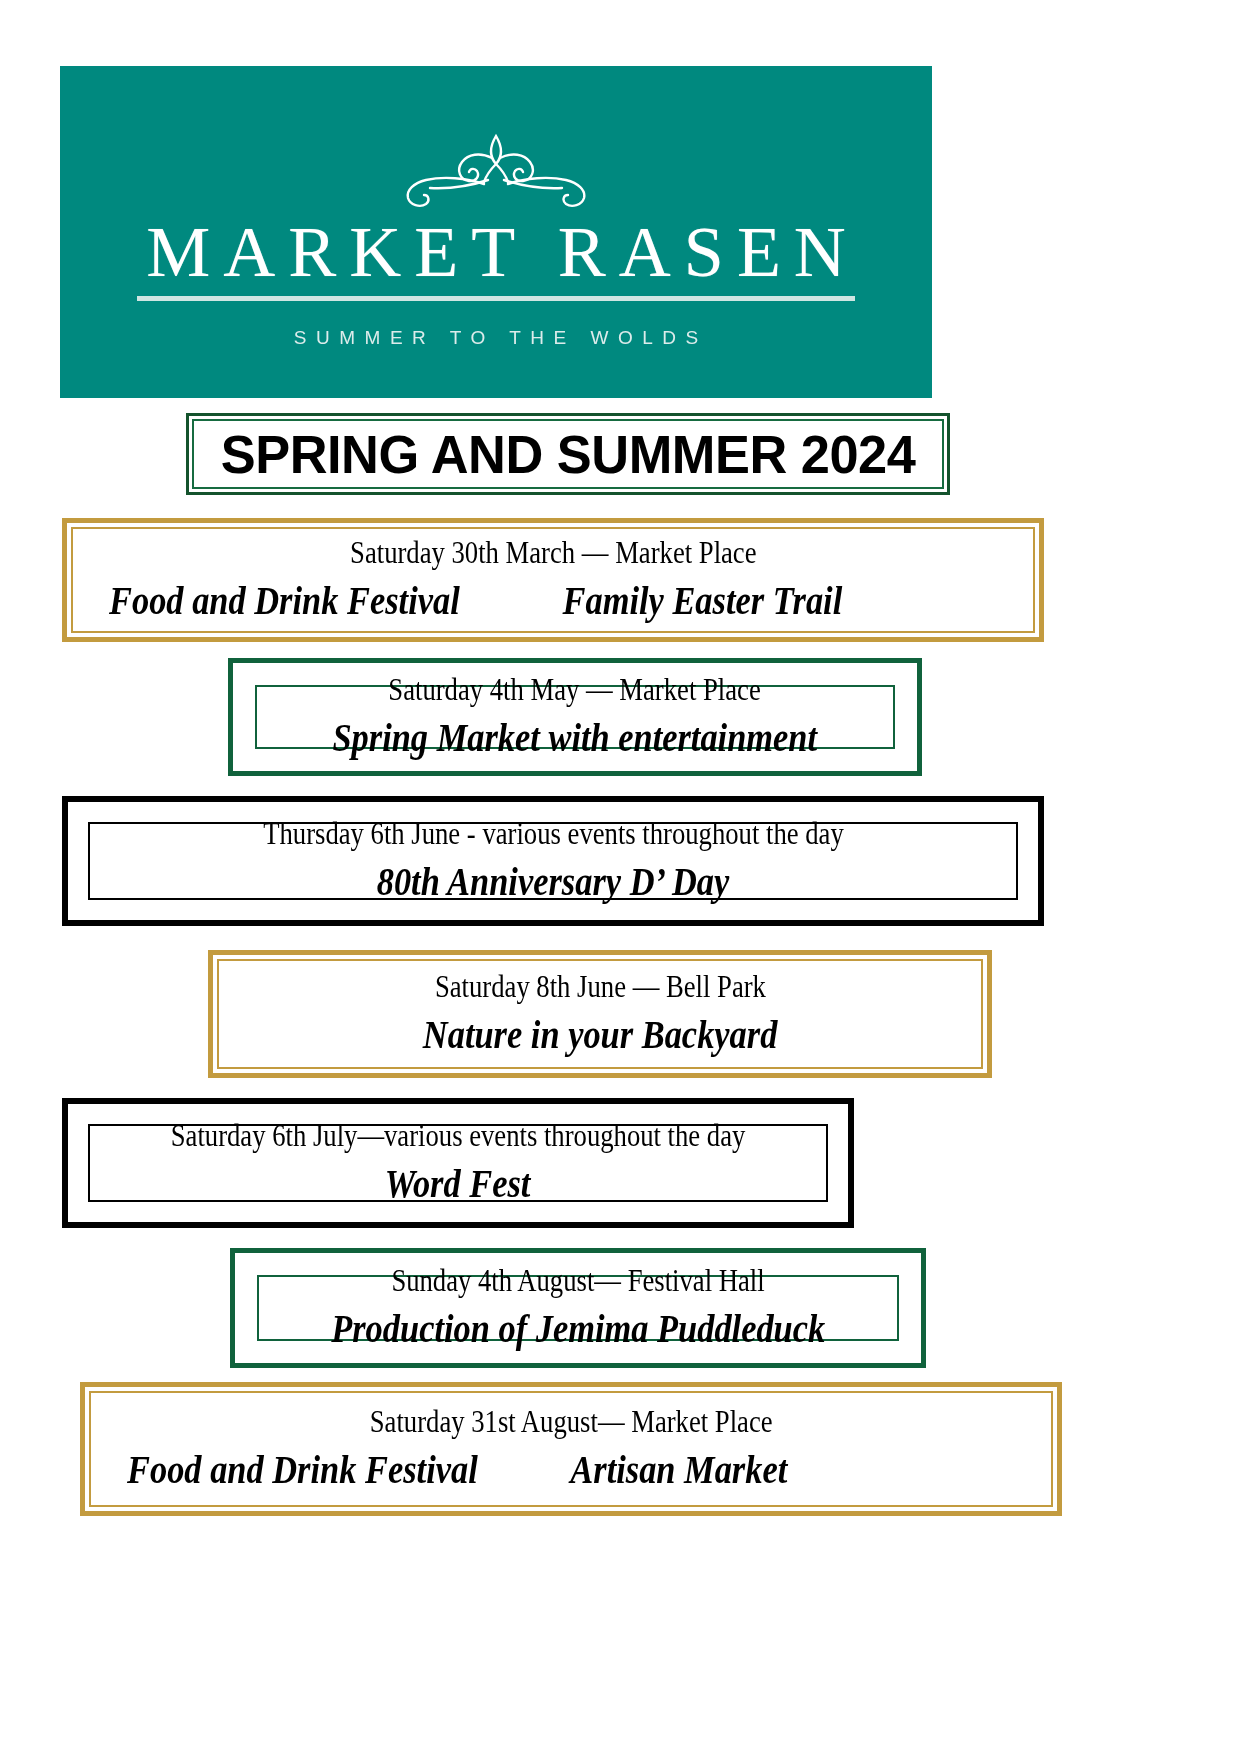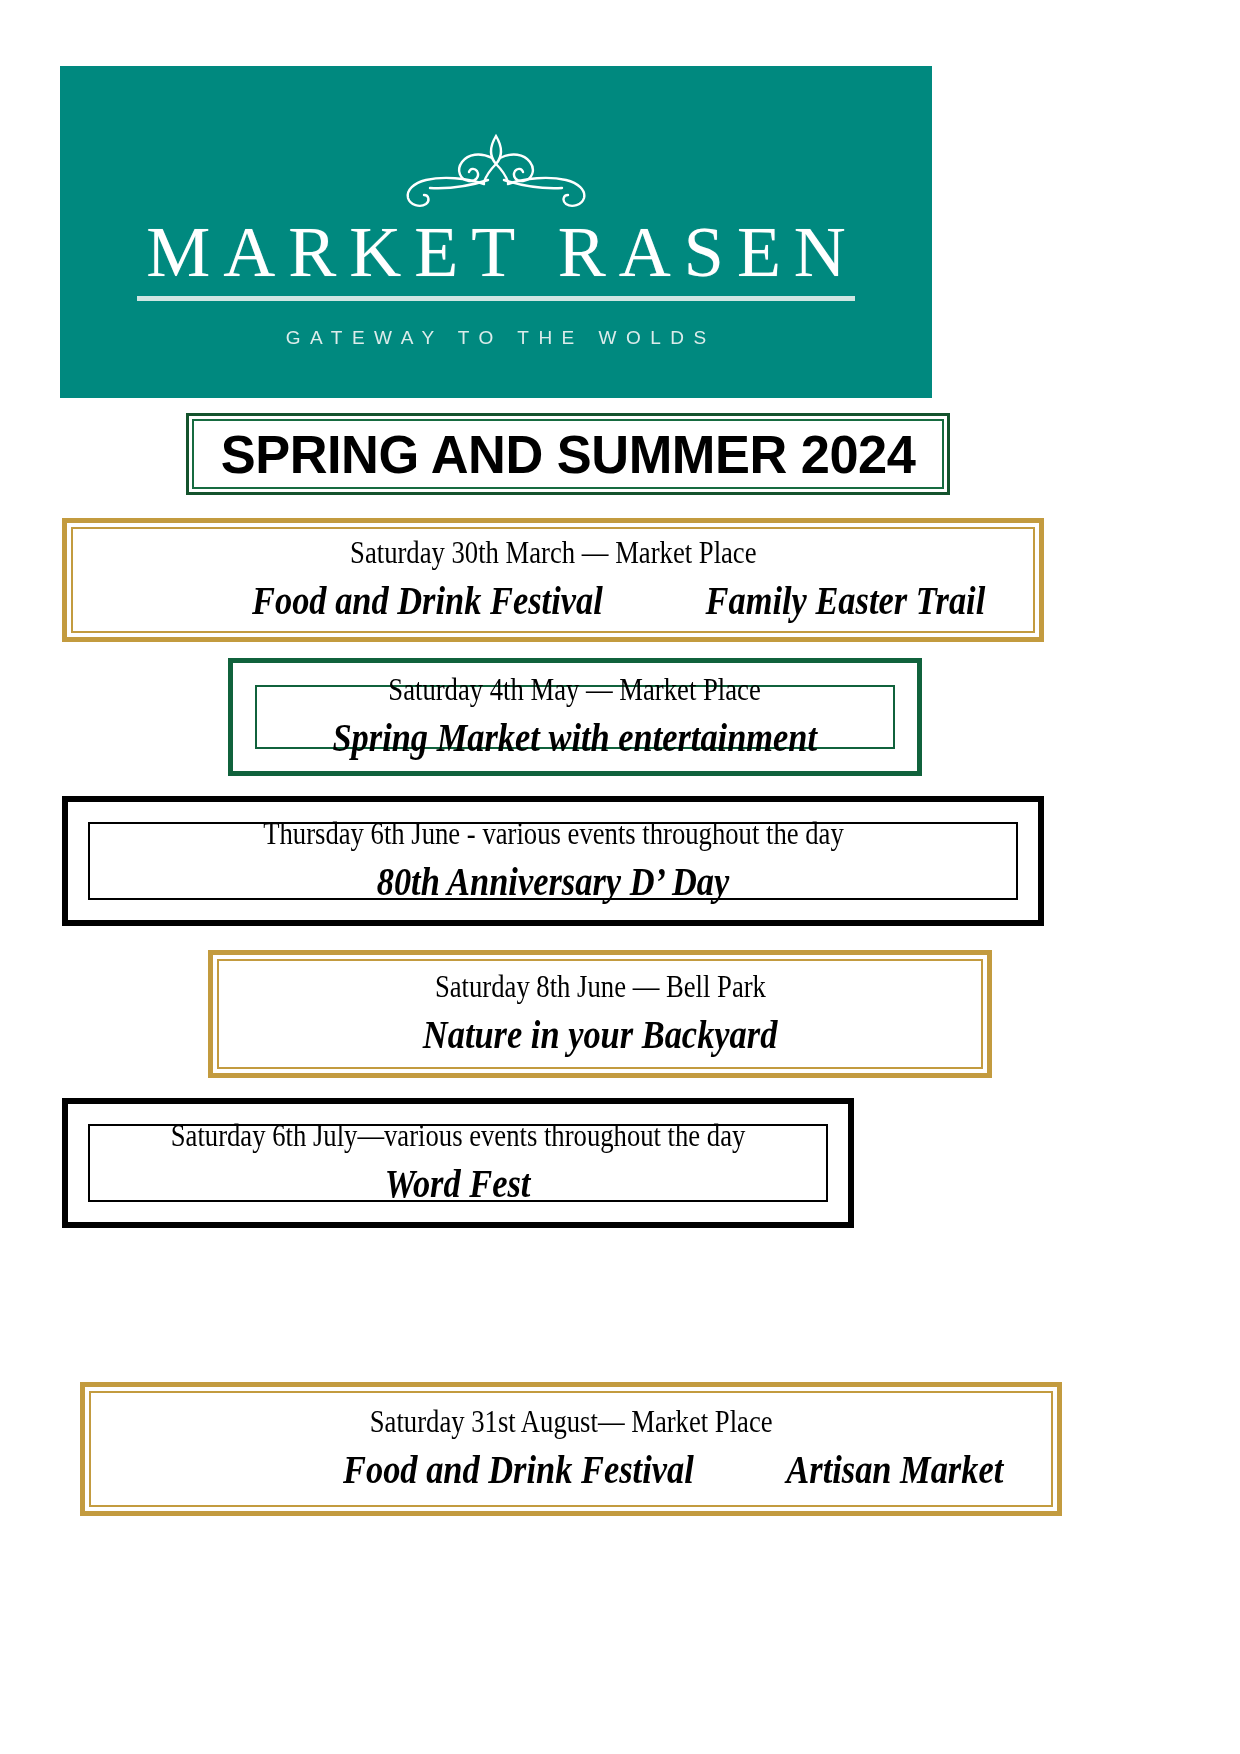--- a/index.html
+++ b/index.html
@@ -143,23 +143,23 @@
     white-space: nowrap;
     transform: scaleX(0.86);
     line-height: 1.2;
     margin-top: 6px;
   }
   .titles-row {
     width: 100%;
     display: flex;
     flex-direction: row;
     align-items: baseline;
-    justify-content: flex-end;
-    box-sizing: border-box;
-    padding: 0 48px;
+    justify-content: flex-start;
+    box-sizing: border-box;
+    padding: 0 36px;
     margin-top: 6px;
   }
   .titles-row .line-title {
     margin-top: 0;
     transform-origin: left center;
   }
   .titles-row .line-title.right {
     transform-origin: right center;
   }
 </style>
@@ -177,21 +177,21 @@
         <path d="M126 30 C114 24 102 26 96 34 C90 42 94 52 103 53 C110 54 114 48 111 43 C109 40 104 40 103 44"></path>
         <path d="M134 30 C146 24 158 26 164 34 C170 42 166 52 157 53 C150 54 146 48 149 43 C151 40 156 40 157 44"></path>
         <path d="M118 56 C100 50 78 48 60 52 C48 55 40 62 42 70 C44 77 54 80 60 76 C64 73 63 67 58 67"></path>
         <path d="M142 56 C160 50 182 48 200 52 C212 55 220 62 218 70 C216 77 206 80 200 76 C196 73 197 67 202 67"></path>
         <path d="M122 52 C104 58 84 61 64 60"></path>
         <path d="M138 52 C156 58 176 61 196 60"></path>
       </g>
     </svg>
     <div class="brand-name">MARKET RASEN</div>
     <div class="brand-rule"></div>
-    <div class="brand-tagline">GATEWAY TO THE WOLDS</div>
+    <div class="brand-tagline">SUMMER TO THE WOLDS</div>
   </div>
 
   <div class="title-box">
     <div class="title-box-inner">
       <div class="title-text">SPRING AND SUMMER 2024</div>
     </div>
   </div>
 
   <div class="event-box bd-gold" style="left:62px; top:518px; width:982px; height:124px;">
     <div class="inner">
@@ -224,20 +224,26 @@
     </div>
   </div>
 
   <div class="event-box bd-black" style="left:62px; top:1098px; width:792px; height:130px;">
     <div class="inner">
       <div class="line-date">Saturday 6th July—various events throughout the day</div>
       <div class="line-title">Word Fest</div>
     </div>
   </div>
 
+  <div class="event-box bd-green" style="left:230px; top:1248px; width:696px; height:120px;">
+    <div class="inner">
+      <div class="line-date">Sunday 4th August— Festival Hall</div>
+      <div class="line-title">Production of Jemima Puddleduck</div>
+    </div>
+  </div>
 
   <div class="event-box bd-gold" style="left:80px; top:1382px; width:982px; height:134px;">
     <div class="inner">
       <div class="line-date">Saturday 31st August— Market Place</div>
       <div class="titles-row">
         <div class="line-title">Food and Drink Festival</div>
         <div class="line-title right">Artisan Market</div>
       </div>
     </div>
   </div>

